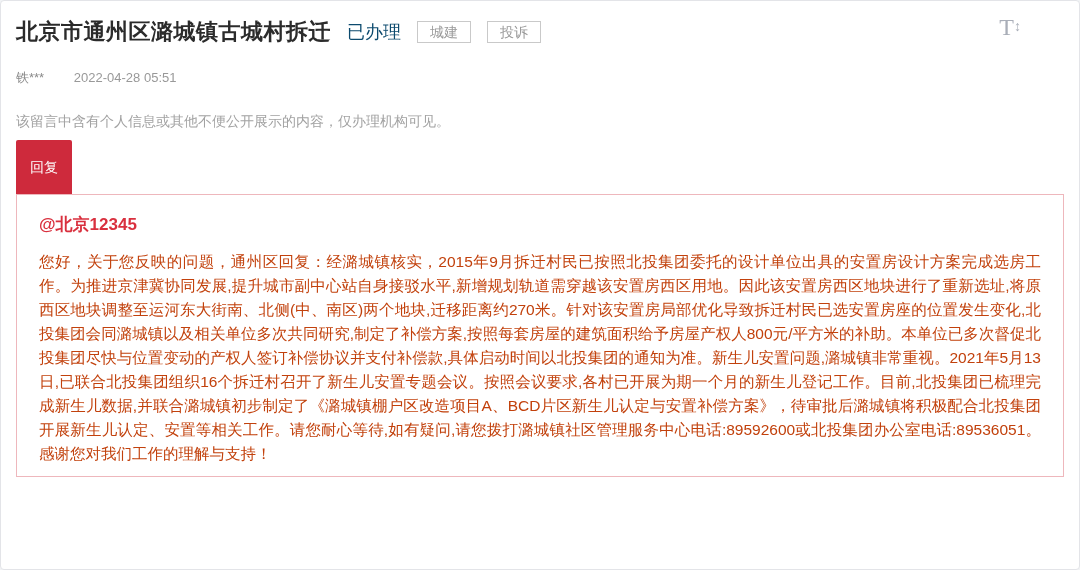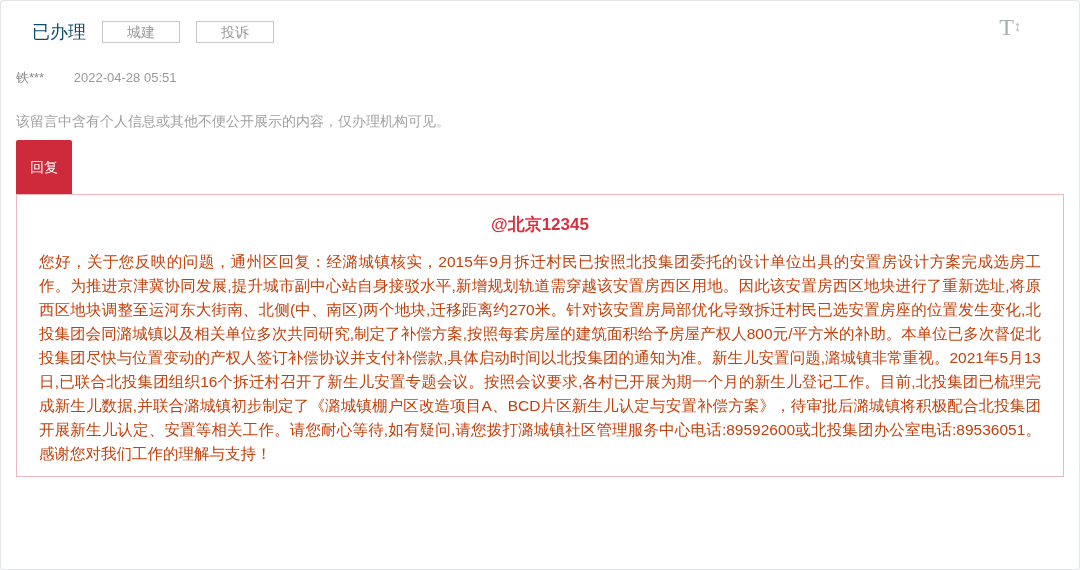--- a/index.html
+++ b/index.html
@@ -35,21 +35,21 @@
     color: #0c4a6e;
     margin-left: 16px;
     line-height: 30px;
   }
   .tag {
     display: inline-block;
     border: 1px solid #c9c9c9;
     color: #999999;
     font-size: 14px;
     line-height: 20px;
-    padding: 0 24px;
+    padding: 0 12px;
     margin-left: 16px;
     background: #ffffff;
     cursor: pointer;
   }
   .font-size-control {
     position: absolute;
     top: 14px;
     right: 58px;
     color: #a9aeb8;
     cursor: pointer;
@@ -105,36 +105,36 @@
   .reply-box {
     border: 1px solid #eeb7bc;
     background: #ffffff;
     padding: 12px 22px 10px 22px;
   }
   .responder {
     margin-top: 6px;
     font-size: 17px;
     font-weight: bold;
     color: #d9303e;
-    text-align: center;
   }
   .reply-body {
     margin-top: 14px;
     font-size: 15.5px;
     color: #c2410c;
     line-height: 24px;
     text-align: justify;
   }
 </style>
 </head>
 <body>
 
 <div class="page">
 
   <div class="header-row">
+    <h1 class="title">北京市通州区潞城镇古城村拆迁</h1>
     <span class="status">已办理</span>
     <span class="tag">城建</span>
     <span class="tag">投诉</span>
   </div>
 
   <span class="font-size-control"><span class="t">T</span><span class="arrow">↕</span></span>
 
   <div class="meta-row">
     <span class="author">铁***</span>
     <span class="date">2022-04-28 05:51</span>

